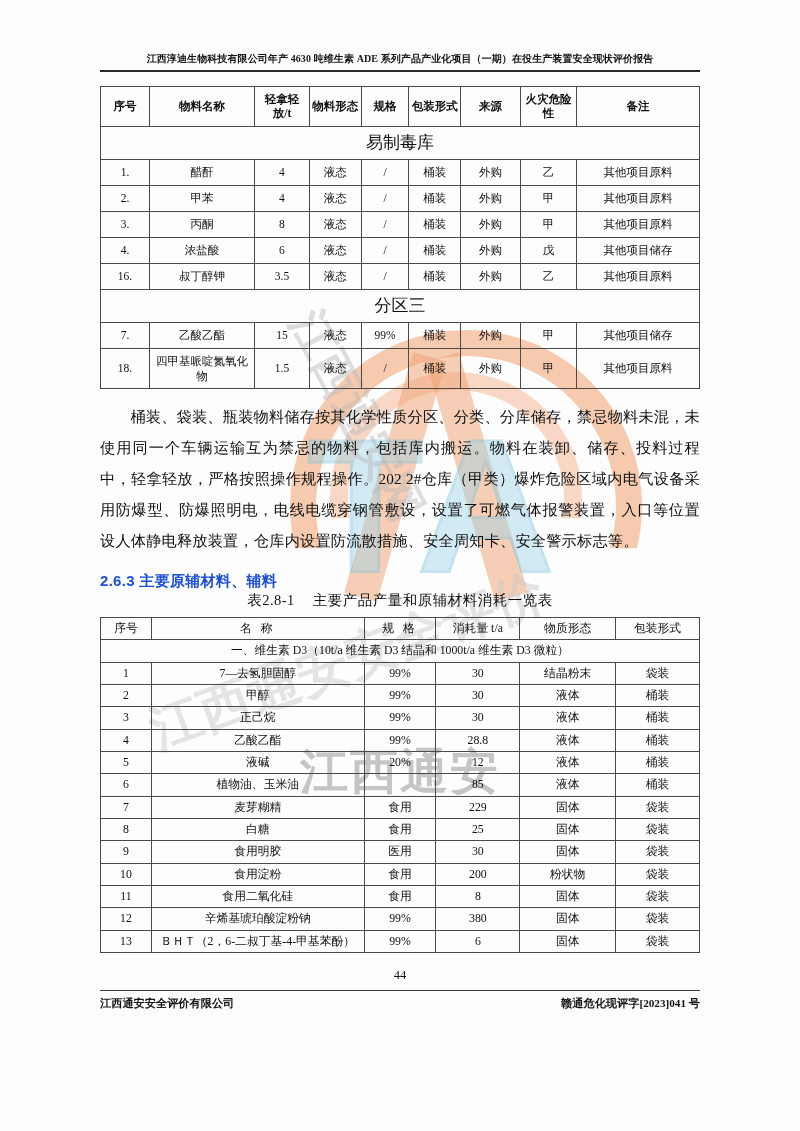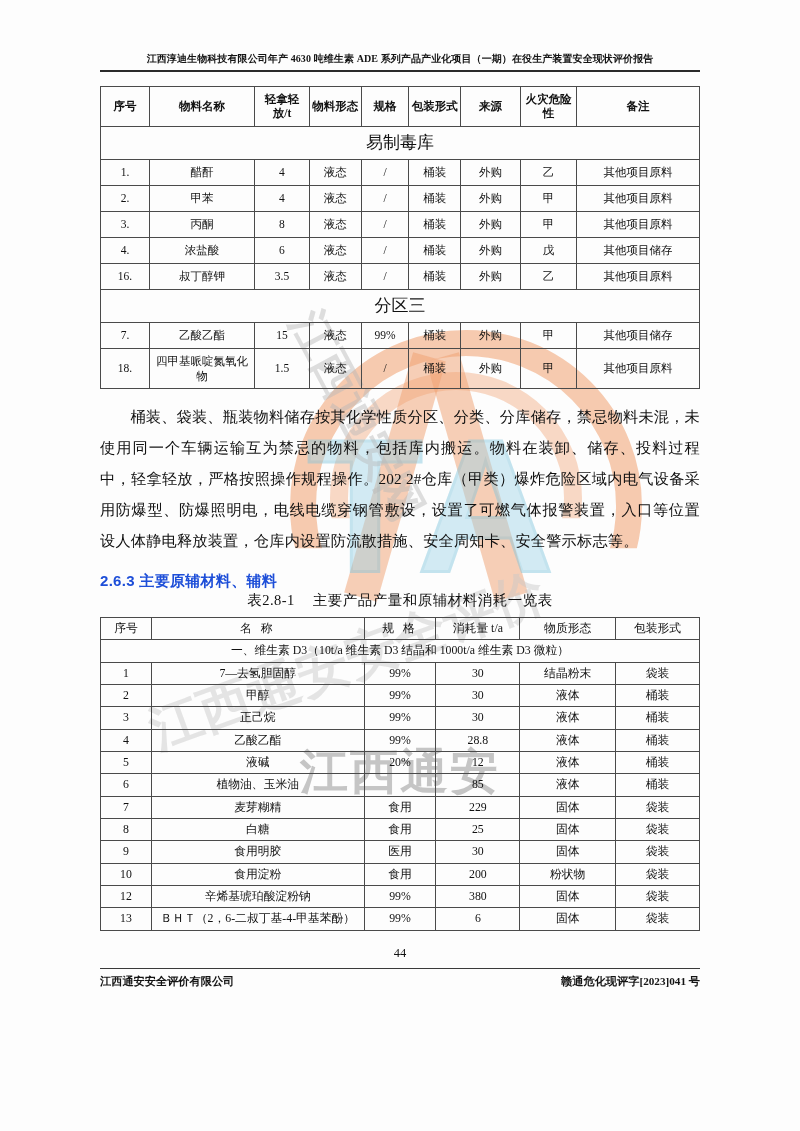--- a/index.html
+++ b/index.html
@@ -480,20 +480,28 @@
         </tr>
         <tr>
           <td>10</td>
           <td>食用淀粉</td>
           <td>食用</td>
           <td>200</td>
           <td>粉状物</td>
           <td>袋装</td>
         </tr>
         <tr>
+          <td>11</td>
+          <td>食用二氧化硅</td>
+          <td>食用</td>
+          <td>8</td>
+          <td>固体</td>
+          <td>袋装</td>
+        </tr>
+        <tr>
           <td>12</td>
           <td>辛烯基琥珀酸淀粉钠</td>
           <td>99%</td>
           <td>380</td>
           <td>固体</td>
           <td>袋装</td>
         </tr>
         <tr>
           <td>13</td>
           <td class="tall">ＢＨＴ（2，6-二叔丁基-4-甲基苯酚）</td>

